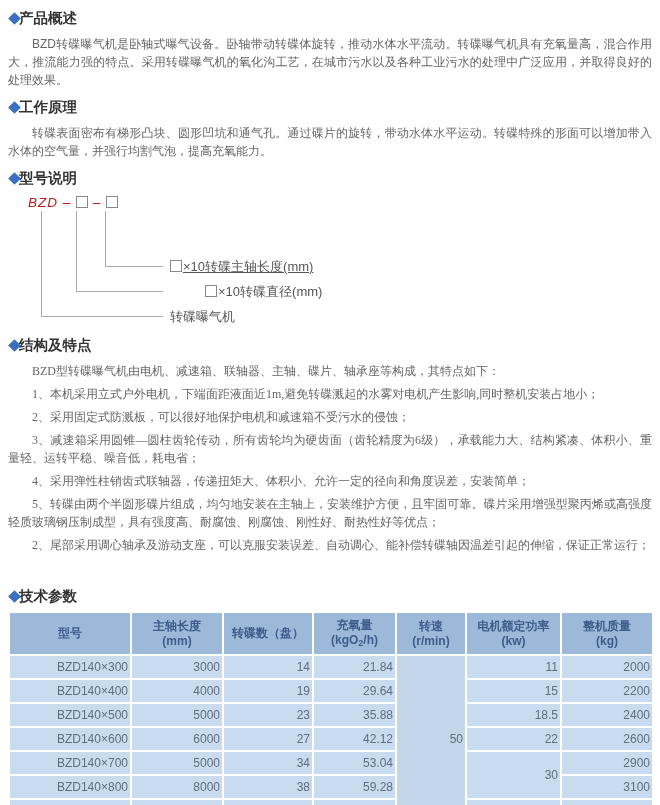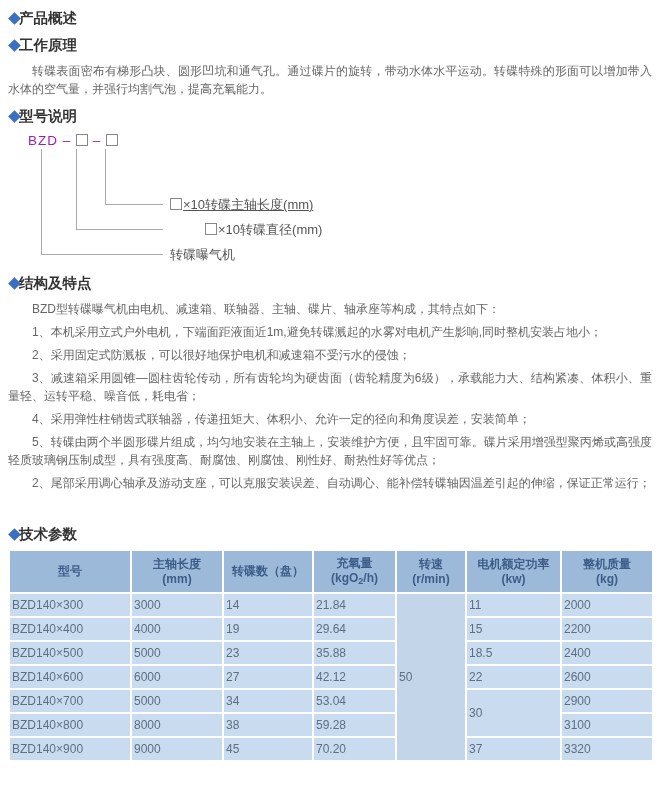--- a/index.html
+++ b/index.html
@@ -22,30 +22,30 @@
     width:9px; height:9px; background:#3a6fc1;
     transform:rotate(45deg); flex:none; margin-left:2px;
   }
 
   
   p.body {
     margin:0 0 8px 0;
     font-size:12px; line-height:18px; color:#666;
     text-indent:2em; text-align:justify;
   }
-  .items p.body { margin:0 0 5px 0; }
+  .items p.body { margin:0 0 5px 0;font-family:Liberation Serif, serif; }
 
   
   .diagram {
     position:relative; height:132px; margin:2px 0 8px 0;
     font-size:13px; color:#555;
   }
   .code {
     position:absolute; left:20px; top:0;
-    font-size:13.5px; color:#a21caf; letter-spacing:1px; white-space:nowrap;
+    font-size:13.5px; color:#b91c1c; letter-spacing:1px; white-space:nowrap;font-style:italic;
   }
   .box {
     display:inline-block; width:10px; height:10px;
     border:1px solid #888; background:#fff; vertical-align:-1px;
   }
   .vline { position:absolute; width:1px; background:#aaa; }
   .hline { position:absolute; height:1px; background:#aaa; }
   .dlabel { position:absolute; white-space:nowrap; color:#555; font-size:13px; }
   .dlabel .box { margin-right:1px; }
 
@@ -55,34 +55,35 @@
     border:1px solid #b7cde3;
   }
   .specs th {
     background:#9cb9da; color:#3d5d88;
     font-weight:bold; font-size:12px; line-height:15px;
     padding:5px 2px; border:2px solid #ffffff; text-align:center;
   }
   .specs td {
     background:#c9dbee; color:#5d6f80;
     font-size:12px; padding:0 2px; height:22px;
-    border:2px solid #ffffff; text-align:left;
+    border:2px solid #ffffff; text-align:right;
   }
   .specs td.speed-cell { background:#c2d5e9; }
   .subscript { font-size:9px; position:relative; top:2px; }
 </style>
 </head>
 <body>
 
 <div class="page">
 
   <div class="sec-head">
     <span class="diamond"></span>
     <span>产品概述</span>
   </div>
+  <p class="body">BZD转碟曝气机是卧轴式曝气设备。卧轴带动转碟体旋转，推动水体水平流动。转碟曝气机具有充氧量高，混合作用大，推流能力强的特点。采用转碟曝气机的氧化沟工艺，在城市污水以及各种工业污水的处理中广泛应用，并取得良好的处理效果。</p>
 
   <div class="sec-head">
     <span class="diamond"></span>
     <span>工作原理</span>
   </div>
   <p class="body">转碟表面密布有梯形凸块、圆形凹坑和通气孔。通过碟片的旋转，带动水体水平运动。转碟特殊的形面可以增加带入水体的空气量，并强行均割气泡，提高充氧能力。</p>
 
   <div class="sec-head">
     <span class="diamond"></span>
     <span>型号说明</span>

